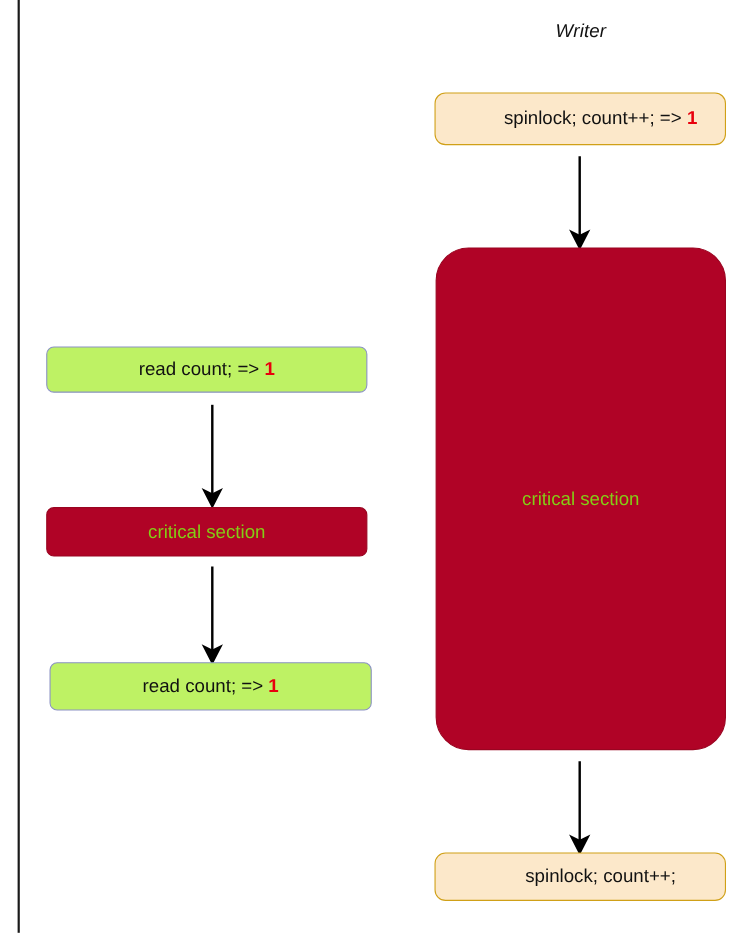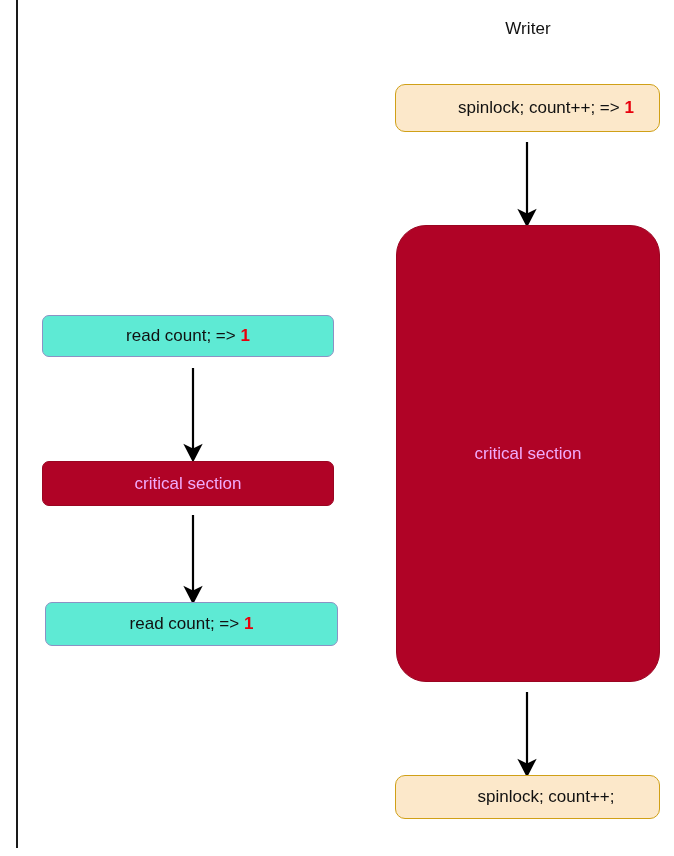--- a/index.html
+++ b/index.html
@@ -34,55 +34,55 @@
   
   .col-title {
     position: absolute;
     font-size: 17px;
     color: #111111;
     text-align: center;
     white-space: nowrap;
     letter-spacing: 0.1px;
   }
   #reader-title { left: 42px;  top: 250px; width: 292px; }
-  #writer-title { left: 396px; top: 19px;  width: 264px; }
+  #writer-title { left: 396px; top: 19px;  width: 264px; font-style: italic; }
 
   
   .node {
     position: absolute;
     box-sizing: border-box;
     display: flex;
     align-items: center;
     justify-content: center;
     font-size: 17px;
     text-align: center;
     line-height: 1.25;
   }
   .node .txt { white-space: nowrap; }
   .node .hl { color: #e8000d; font-weight: bold; }
 
   .node.blue {
-    background: #5eead4;
+    background: #bef264;
     border: 1.6px solid #8b92c4;
     border-radius: 7px;
     color: #111111;
     justify-content: center;
   }
   .node.cream {
     background: #fce8ca;
     border: 1.8px solid #d0a017;
     border-radius: 10px;
     color: #111111;
     padding-left: 37px;
   }
   .node.red {
     background: #b00326;
     border: 1px solid #9a0521;
     border-radius: 7px;
-    color: #f0abfc;
+    color: #84cc16;
   }
   .node.red.big {
     border-radius: 30px;
   }
 
   
   #reader-read-1   { left: 42px;  top: 315px; width: 292px; height: 42px; }
   #reader-critical { left: 42px;  top: 461px; width: 292px; height: 45px; }
   #reader-read-2   { left: 45px;  top: 602px; width: 293px; height: 44px; }
 

